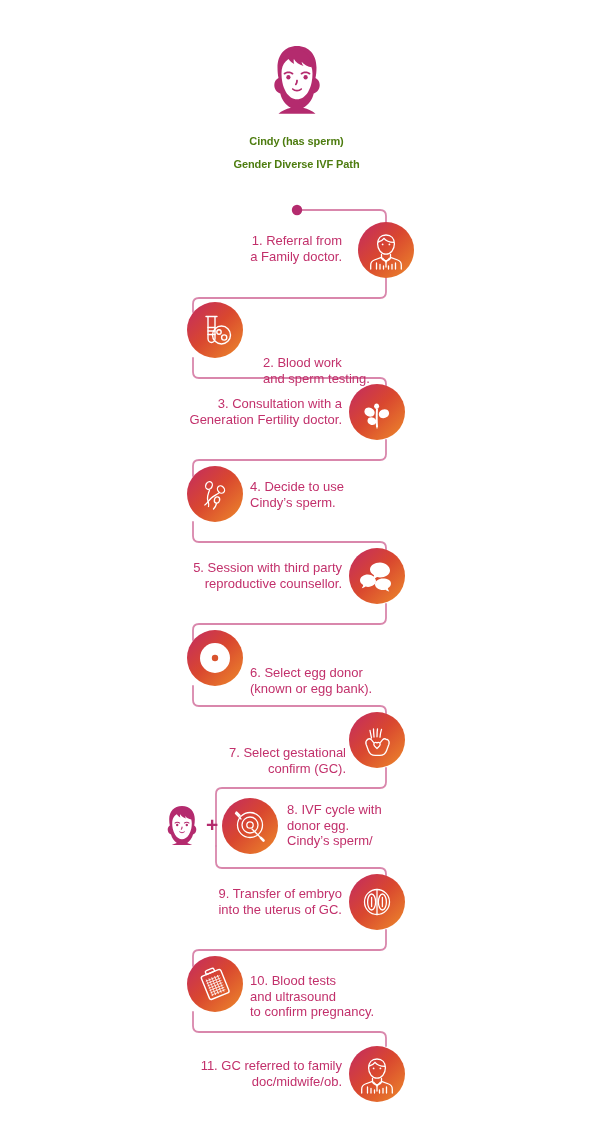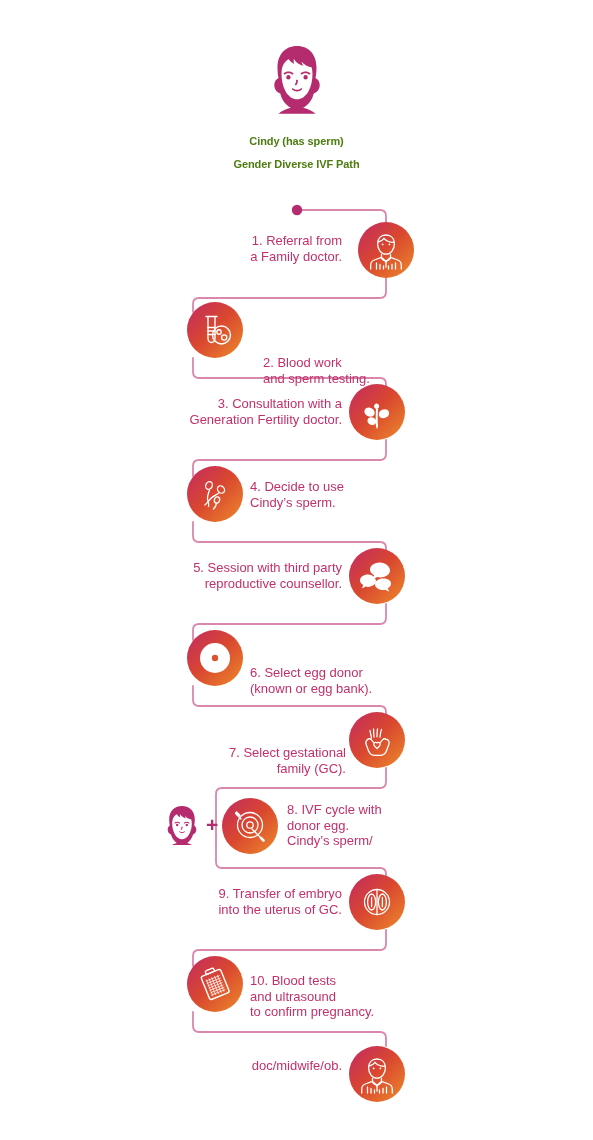--- a/index.html
+++ b/index.html
@@ -230,21 +230,21 @@
         <g fill="none" stroke="#ffffff" stroke-width="1.3" stroke-linecap="round" stroke-linejoin="round">
           <path d="M22.5 26c-.6-3-1.2-5.8-1.5-7.5M25 25c-.3-3.2-.5-6.3-.5-8M28 24.8c0-3.2.2-6.3.5-8M31 25.2c.3-3.2.9-6 1.5-7.8"></path>
           <path d="M18.5 27.5c-1.5 1.2-2 3-1.4 4.8l2.4 6.4c1 2.8 3.6 4.6 6.6 4.6h4.8c3 0 5.6-1.8 6.6-4.6l2.4-6.4c.6-1.8.1-3.6-1.4-4.8"></path>
           <path d="M18.5 27.5c1.2-1 3-.8 4 .4l2 2.4M37.5 27.5c-1.2-1-3-.8-4 .4l-2 2.4"></path>
           <path d="M28 36.5c-1.6-1.6-3.2-2.6-3.2-4.2 0-1.2 1-2 2-2 .7 0 1 .3 1.2.7.2-.4.5-.7 1.2-.7 1 0 2 .8 2 2 0 1.6-1.6 2.6-3.2 4.2z"></path>
         </g>
       </svg>
     </div>
     <div class="label right-text" style="left:180px;top:724px;width:166px;margin-top:21px;">
       <div>7. Select gestational</div>
-      <div>family (GC).</div>
+      <div>confirm (GC).</div>
     </div>
   </div>
 
   <div class="step">
     <svg class="mini-face" style="left:164px;top:805px;" viewBox="0 0 36 40">
       <g fill="#B42B6E">
         <path d="M18 1C9.8 1 5.2 6.5 5.2 14.3c0 2.4.2 4.5.6 6.3-1.3.8-2.1 2.2-2.1 4 0 2.5 1.4 4.5 3.3 5 .8 3.5 3 6.7 5.8 8.3-2.6.7-4.9 1.8-6.4 3.1h23.2c-1.5-1.3-3.8-2.4-6.4-3.1 2.8-1.6 5-4.8 5.8-8.3 1.9-.5 3.3-2.5 3.3-5 0-1.8-.8-3.2-2.1-4 .4-1.8.6-3.9.6-6.3C30.8 6.5 26.2 1 18 1z"></path>
       </g>
       <g fill="#ffffff">
         <path d="M18 8c-6 0-9.8 3.8-9.8 10.2 0 2 .2 3.8.5 5.4.5 2.3 1.3 4.4 2.4 6.1 1.8 2.8 4.3 4.5 6.9 4.5s5.1-1.7 6.9-4.5c1.1-1.7 1.9-3.8 2.4-6.1.3-1.6.5-3.4.5-5.4C27.8 11.8 24 8 18 8z"></path>
@@ -332,17 +332,18 @@
           <path d="M23.5 35.4l-7.2 2.6c-2.2.8-3.6 2.8-3.6 5.2V47M32.5 35.4l7.2 2.6c2.2.8 3.6 2.8 3.6 5.2V47"></path>
           <path d="M24.6 36.2L28 40l3.4-3.8"></path>
           <path d="M28 40v5"></path>
           <path d="M18.5 41v6M22 42.5v4.5M25.5 44v3M30.5 44v3M34 42.5v4.5M37.5 41v6"></path>
           <circle cx="24.6" cy="22.4" r="0.9" fill="#ffffff" stroke="none"></circle>
           <circle cx="31.4" cy="22.4" r="0.9" fill="#ffffff" stroke="none"></circle>
         </g>
       </svg>
     </div>
     <div class="label right-text" style="left:162px;top:1058px;width:180px;">
+      <div>11. GC referred to family</div>
       <div>doc/midwife/ob.</div>
     </div>
   </div>
 
 </div>
 
 </body></html>

